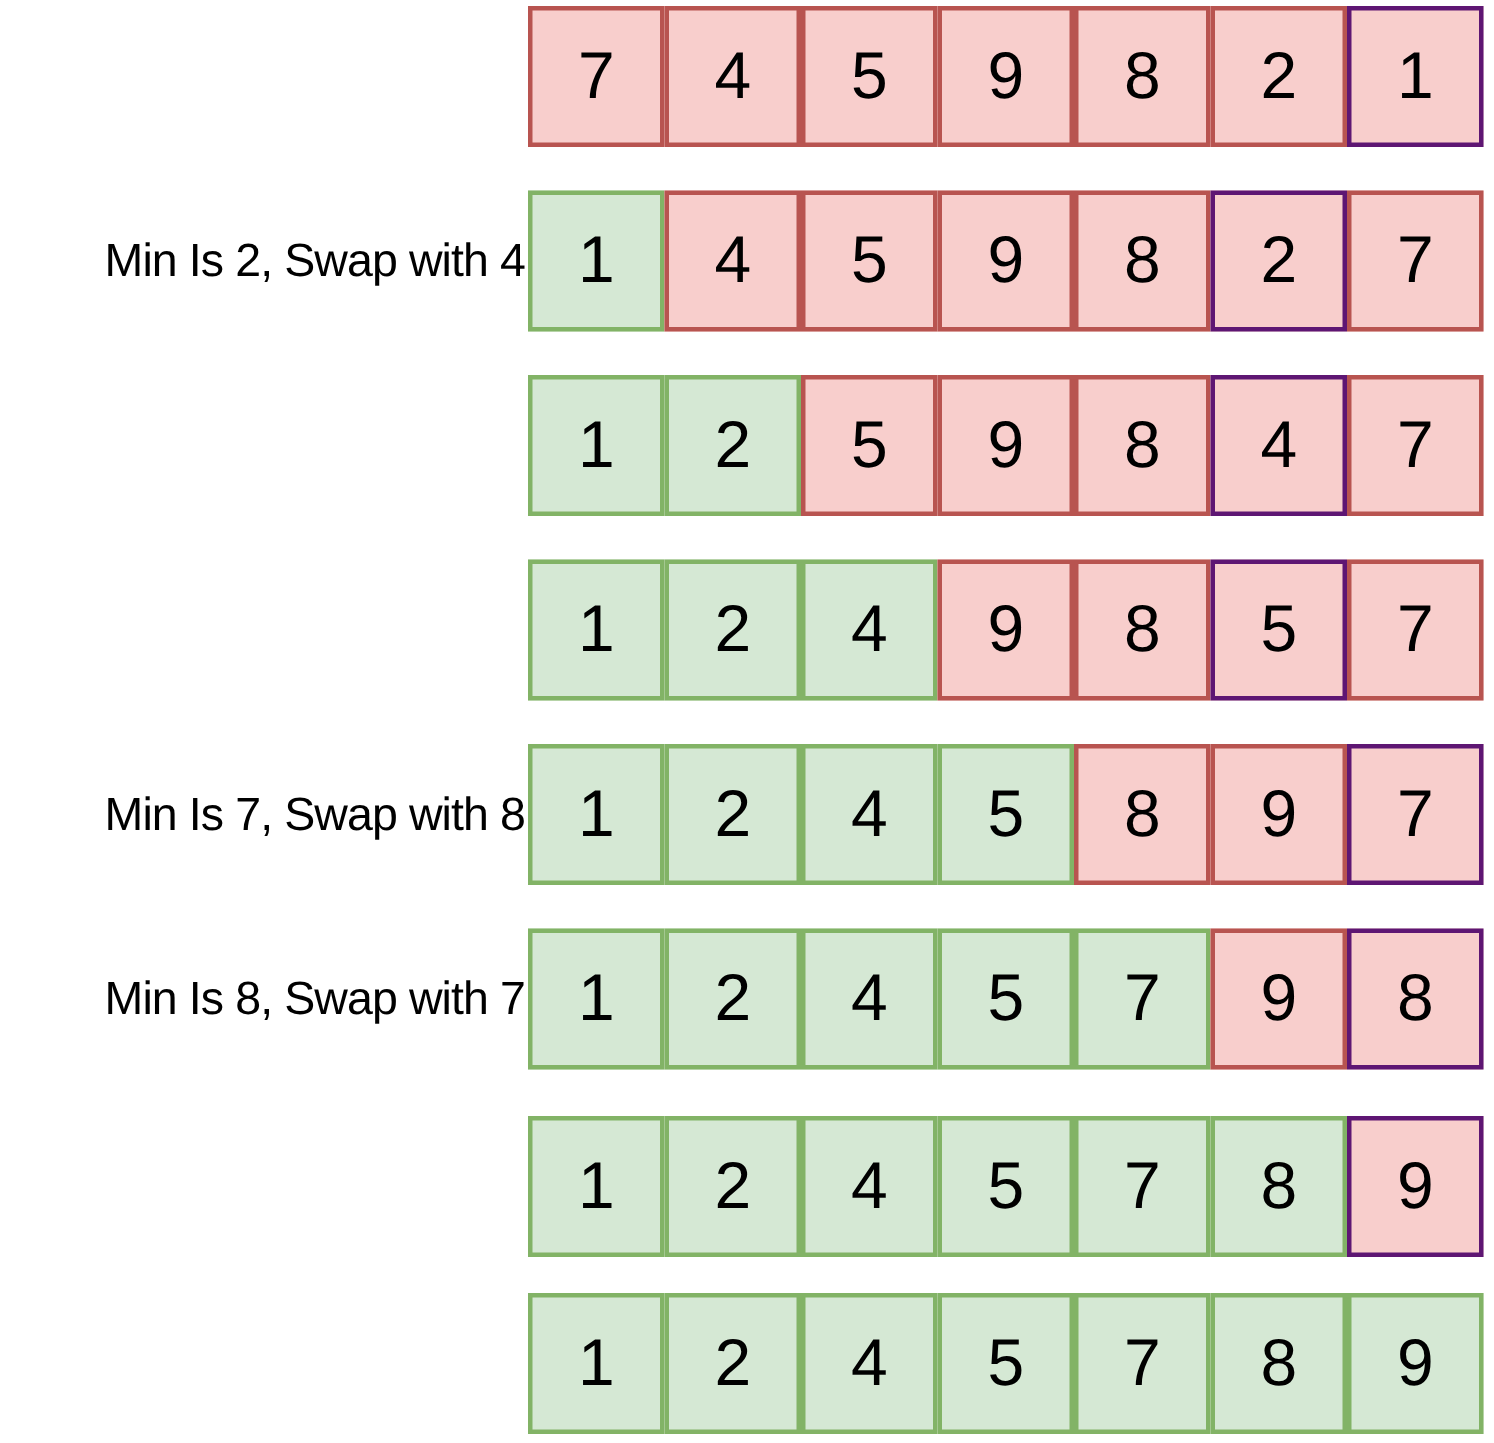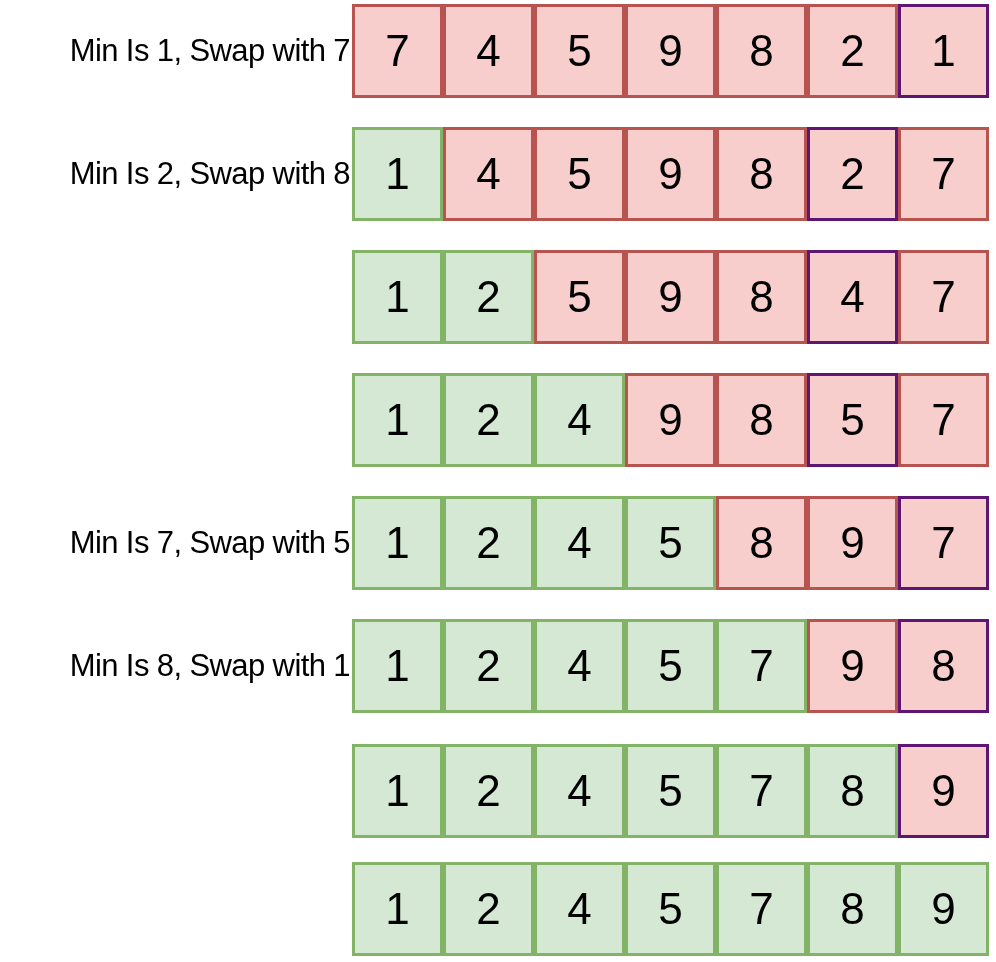--- a/index.html
+++ b/index.html
@@ -14,33 +14,32 @@
             font-size: 44px; }
     .cell.unsorted { background: #f8cecc; border: 3px solid #b85450; }
     .cell.sorted   { background: #d5e8d4; border: 3px solid #82b366; }
     .cell.min      { border-color: #5e1673; z-index: 2; }
   </style>
 </head>
 <body>
 
 <div id="diagram">
     <div class="step" style="top: 4px;">
-      <div class="step-label">Min Is 1, Swap with 7</div>
       <div class="array">
         <div class="cell unsorted" style="left: 0px;">7</div>
         <div class="cell unsorted" style="left: 91px;">4</div>
         <div class="cell unsorted" style="left: 182px;">5</div>
         <div class="cell unsorted" style="left: 273px;">9</div>
         <div class="cell unsorted" style="left: 364px;">8</div>
         <div class="cell unsorted" style="left: 455px;">2</div>
         <div class="cell unsorted min" style="left: 546px;">1</div>
       </div>
     </div>
     <div class="step" style="top: 127px;">
-      <div class="step-label">Min Is 2, Swap with 8</div>
+      <div class="step-label">Min Is 2, Swap with 4</div>
       <div class="array">
         <div class="cell sorted" style="left: 0px;">1</div>
         <div class="cell unsorted" style="left: 91px;">4</div>
         <div class="cell unsorted" style="left: 182px;">5</div>
         <div class="cell unsorted" style="left: 273px;">9</div>
         <div class="cell unsorted" style="left: 364px;">8</div>
         <div class="cell unsorted min" style="left: 455px;">2</div>
         <div class="cell unsorted" style="left: 546px;">7</div>
       </div>
     </div>
@@ -60,33 +59,33 @@
         <div class="cell sorted" style="left: 0px;">1</div>
         <div class="cell sorted" style="left: 91px;">2</div>
         <div class="cell sorted" style="left: 182px;">4</div>
         <div class="cell unsorted" style="left: 273px;">9</div>
         <div class="cell unsorted" style="left: 364px;">8</div>
         <div class="cell unsorted min" style="left: 455px;">5</div>
         <div class="cell unsorted" style="left: 546px;">7</div>
       </div>
     </div>
     <div class="step" style="top: 496px;">
-      <div class="step-label">Min Is 7, Swap with 5</div>
+      <div class="step-label">Min Is 7, Swap with 8</div>
       <div class="array">
         <div class="cell sorted" style="left: 0px;">1</div>
         <div class="cell sorted" style="left: 91px;">2</div>
         <div class="cell sorted" style="left: 182px;">4</div>
         <div class="cell sorted" style="left: 273px;">5</div>
         <div class="cell unsorted" style="left: 364px;">8</div>
         <div class="cell unsorted" style="left: 455px;">9</div>
         <div class="cell unsorted min" style="left: 546px;">7</div>
       </div>
     </div>
     <div class="step" style="top: 619px;">
-      <div class="step-label">Min Is 8, Swap with 1</div>
+      <div class="step-label">Min Is 8, Swap with 7</div>
       <div class="array">
         <div class="cell sorted" style="left: 0px;">1</div>
         <div class="cell sorted" style="left: 91px;">2</div>
         <div class="cell sorted" style="left: 182px;">4</div>
         <div class="cell sorted" style="left: 273px;">5</div>
         <div class="cell sorted" style="left: 364px;">7</div>
         <div class="cell unsorted" style="left: 455px;">9</div>
         <div class="cell unsorted min" style="left: 546px;">8</div>
       </div>
     </div>

